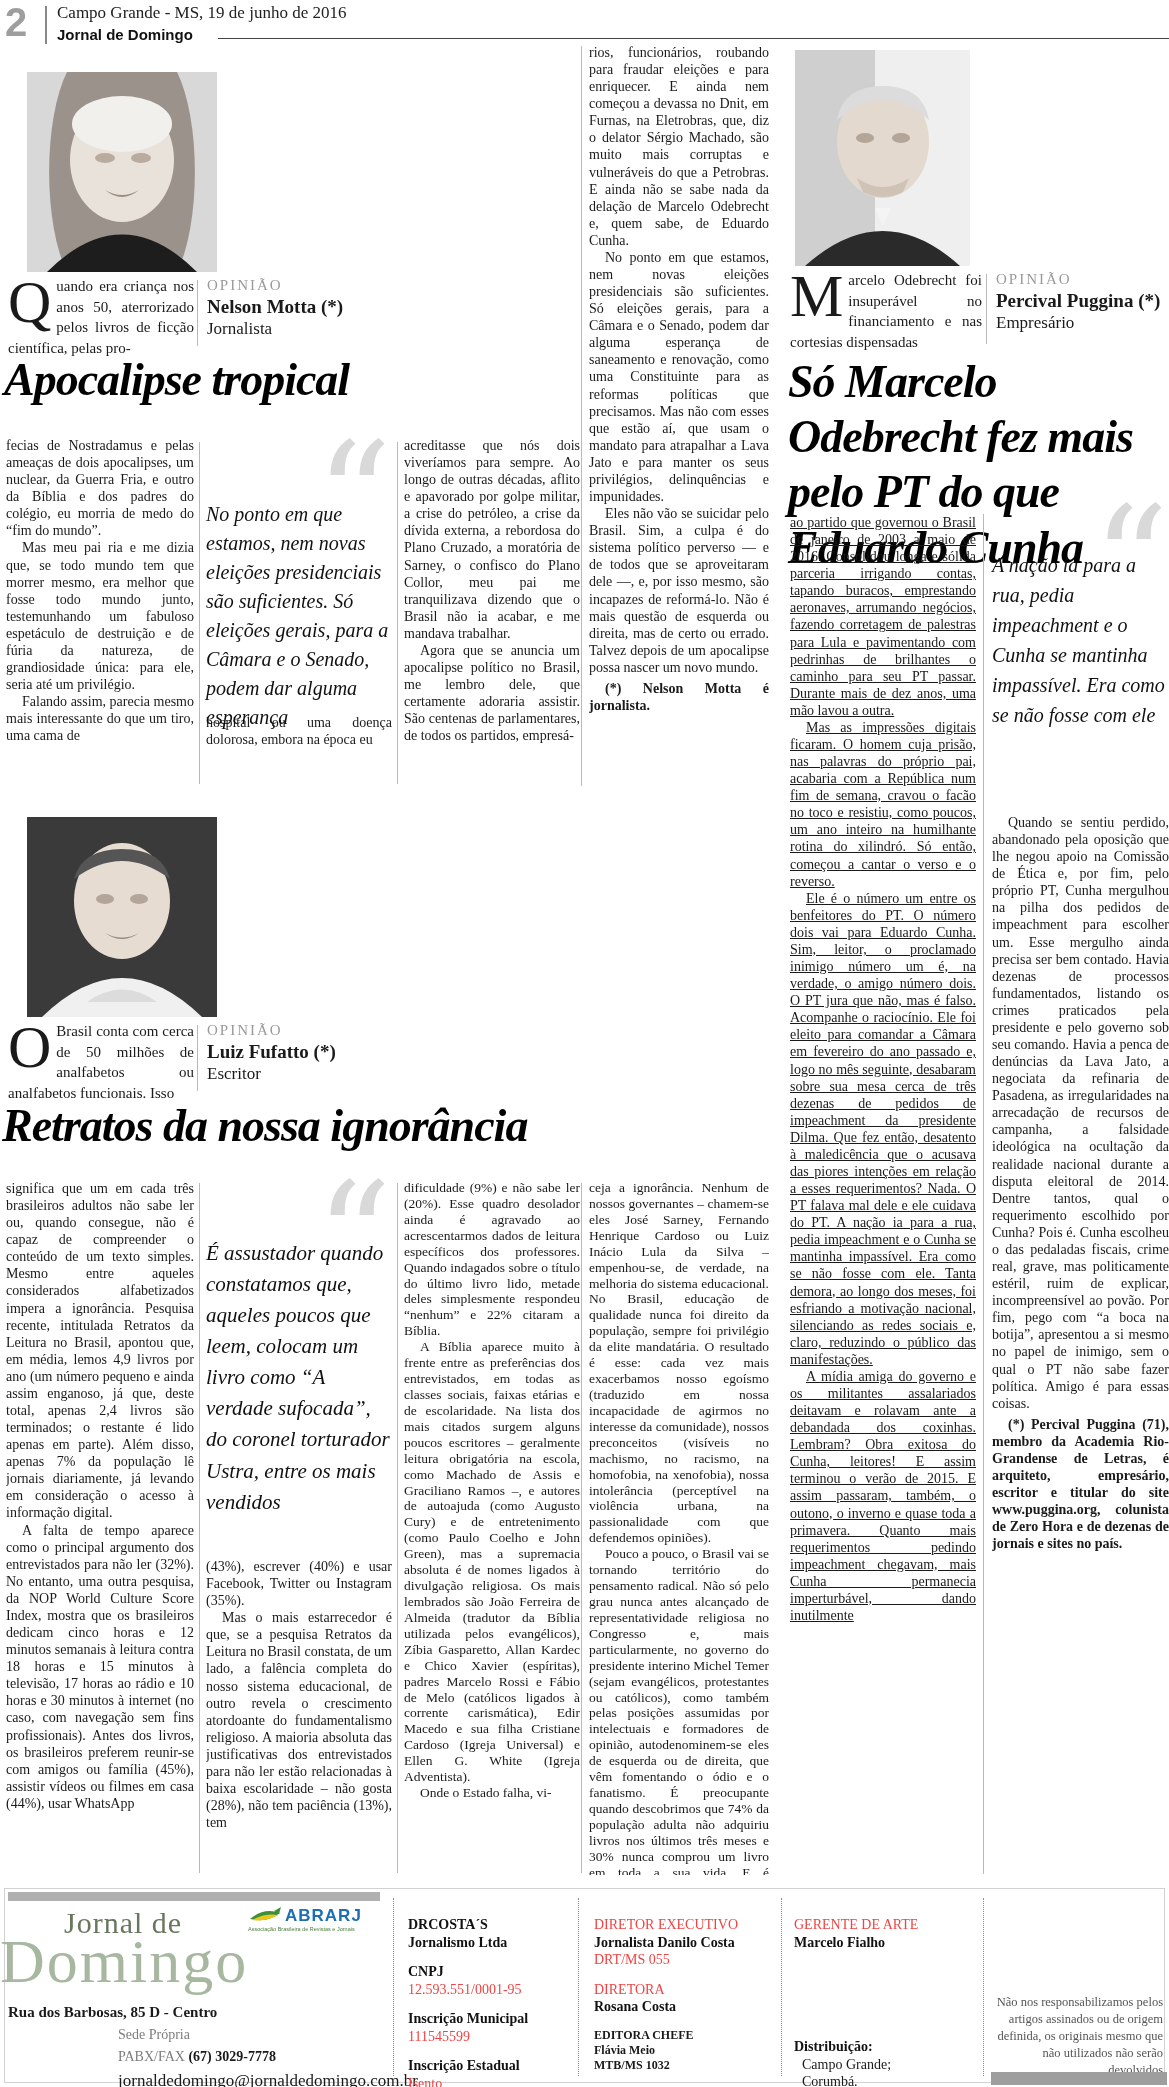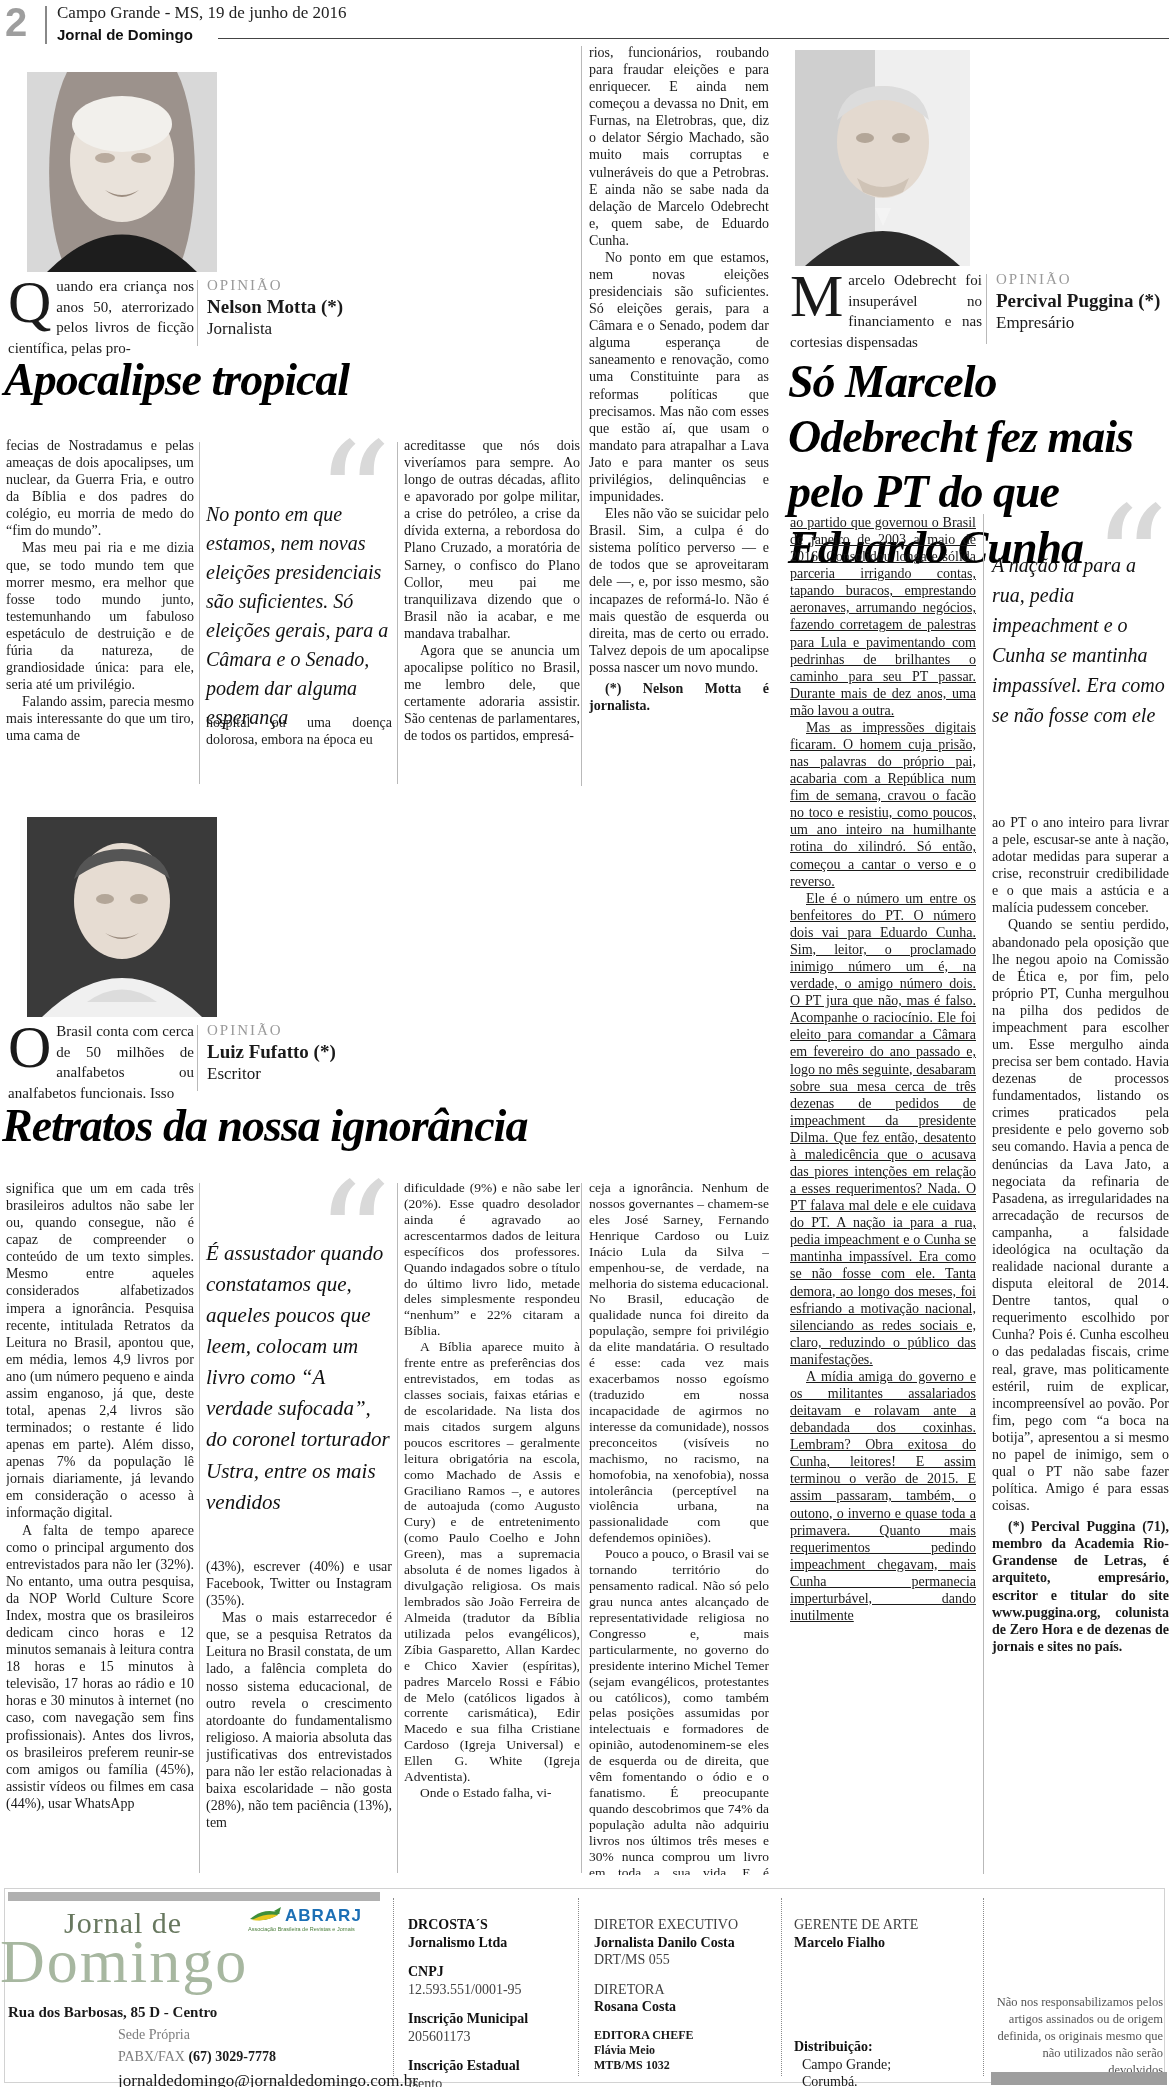--- a/index.html
+++ b/index.html
@@ -47,21 +47,21 @@
   .footer-box{border:1px solid #d2d2d2;}
   .fbar{background:#b0b0b0;}
   .logo1{font-size:30px;color:#68785f;letter-spacing:1px;}
   .logo2{font-size:62px;color:#a7b7a0;letter-spacing:2px;line-height:1;}
   .f-addr1{font-weight:bold;font-size:15px;}
   .f-gray{color:#7d7d7d;font-size:14px;}
   .f-line{font-size:14px;}
   .f-b{font-weight:bold;}
   .dotline{border-left:1px dotted #8a8a8a;width:0;}
   .fblock{font-size:14px;line-height:1.25;}
-  .fblock .lbl{color:#404040;}
+  .fblock .lbl{color:#ef4444;}
   .fblock .nm{font-weight:bold;color:#111;}
   .fblock .sm{font-size:12px;font-weight:bold;}
   .fblock .spc{height:12px;}
   .disclaimer{font-size:12.5px;color:#555;text-align:right;line-height:1.35;}
   .fbar2{background:#9e9e9e;}
   .abrarj{font-family:"Liberation Sans",sans-serif;}
   .abrarj-name{font-weight:bold;font-size:17px;color:#1c6fb5;letter-spacing:1px;}
   .abrarj-tag{font-size:5.5px;color:#4a7d3a;}
 </style>
 </head>
@@ -158,21 +158,20 @@
     <p class="ind">Ele é o número um entre os benfeitores do PT. O número dois vai para Eduardo Cunha. Sim, leitor, o proclamado inimigo número um é, na verdade, o amigo número dois. O PT jura que não, mas é falso. Acompanhe o raciocínio. Ele foi eleito para comandar a Câmara em fevereiro do ano passado e, logo no mês seguinte, desabaram sobre sua mesa cerca de três dezenas de pedidos de impeachment da presidente Dilma. Que fez então, desatento à maledicência que o acusava das piores intenções em relação a esses requerimentos? Nada. O PT falava mal dele e ele cuidava do PT. A nação ia para a rua, pedia impeachment e o Cunha se mantinha impassível. Era como se não fosse com ele. Tanta demora, ao longo dos meses, foi esfriando a motivação nacional, silenciando as redes sociais e, claro, reduzindo o público das manifestações.</p>
     <p class="ind">A mídia amiga do governo e os militantes assalariados deitavam e rolavam ante a debandada dos coxinhas. Lembram? Obra exitosa do Cunha, leitores! E assim terminou o verão de 2015. E assim passaram, também, o outono, o inverno e quase toda a primavera. Quanto mais requerimentos pedindo impeachment chegavam, mais Cunha permanecia imperturbável, dando inutilmente</p>
   </div>
   <div class="abs vline" style="left:983px;top:514px;height:1360px;"></div>
   <div class="abs" style="left:992px;top:514px;width:177px;height:1362px;">
     <div class="pullquote" style="height:300px;">
       <span class="pq-glyph">“</span>
       <div class="pq-text pq2">A nação ia para a rua, pedia impeachment e o Cunha se mantinha impassível. Era como se não fosse com ele</div>
     </div>
     <div class="col f1" style="height:1050px;">
-      <p class="cont">ao PT o ano inteiro para livrar a pele, escusar-se ante à nação, adotar medidas para superar a crise, reconstruir credibilidade e o que mais a astúcia e a malícia pudessem conceber.</p>
       <p class="ind">Quando se sentiu perdido, abandonado pela oposição que lhe negou apoio na Comissão de Ética e, por fim, pelo próprio PT, Cunha mergulhou na pilha dos pedidos de impeachment para escolher um. Esse mergulho ainda precisa ser bem contado. Havia dezenas de processos fundamentados, listando os crimes praticados pela presidente e pelo governo sob seu comando. Havia a penca de denúncias da Lava Jato, a negociata da refinaria de Pasadena, as irregularidades na arrecadação de recursos de campanha, a falsidade ideológica na ocultação da realidade nacional durante a disputa eleitoral de 2014. Dentre tantos, qual o requerimento escolhido por Cunha? Pois é. Cunha escolheu o das pedaladas fiscais, crime real, grave, mas politicamente estéril, ruim de explicar, incompreensível ao povão. Por fim, pego com “a boca na botija”, apresentou a si mesmo no papel de inimigo, sem o qual o PT não sabe fazer política. Amigo é para essas coisas.</p>
       <p class="ind gap signoff">(*) Percival Puggina (71), membro da Academia Rio-Grandense de Letras, é arquiteto, empresário, escritor e titular do site www.puggina.org, colunista de Zero Hora e de dezenas de jornais e sites no país.</p>
     </div>
   </div>
 
   <div class="abs photo" style="left:27px;top:817px;width:190px;height:200px;">
     <svg width="190" height="200" viewBox="0 0 190 200">
       <rect width="190" height="200" fill="#3a3a3a"></rect>
       <ellipse cx="95" cy="84" rx="48" ry="58" fill="#e6dcd2"></ellipse>
       <path d="M47 62 q48 -36 96 0 q-8 -30 -48 -30 q-40 0 -48 30z" fill="#555"></path>
@@ -255,21 +254,21 @@
   <div class="abs dotline" style="left:983px;top:1898px;height:178px;"></div>
 
   <div class="abs fblock" style="left:408px;top:1916px;width:162px;">
     <div class="nm">DRCOSTA´S</div>
     <div class="nm">Jornalismo Ltda</div>
     <div class="spc"></div>
     <div class="nm">CNPJ</div>
     <div class="lbl">12.593.551/0001-95</div>
     <div class="spc"></div>
     <div class="nm">Inscrição Municipal</div>
-    <div class="lbl">205601173</div>
+    <div class="lbl">111545599</div>
     <div class="spc"></div>
     <div class="nm">Inscrição Estadual</div>
     <div class="lbl">Isento</div>
   </div>
 
   <div class="abs fblock" style="left:594px;top:1916px;width:176px;">
     <div class="lbl">DIRETOR EXECUTIVO</div>
     <div class="nm">Jornalista Danilo Costa</div>
     <div class="lbl">DRT/MS 055</div>
     <div class="spc"></div>

